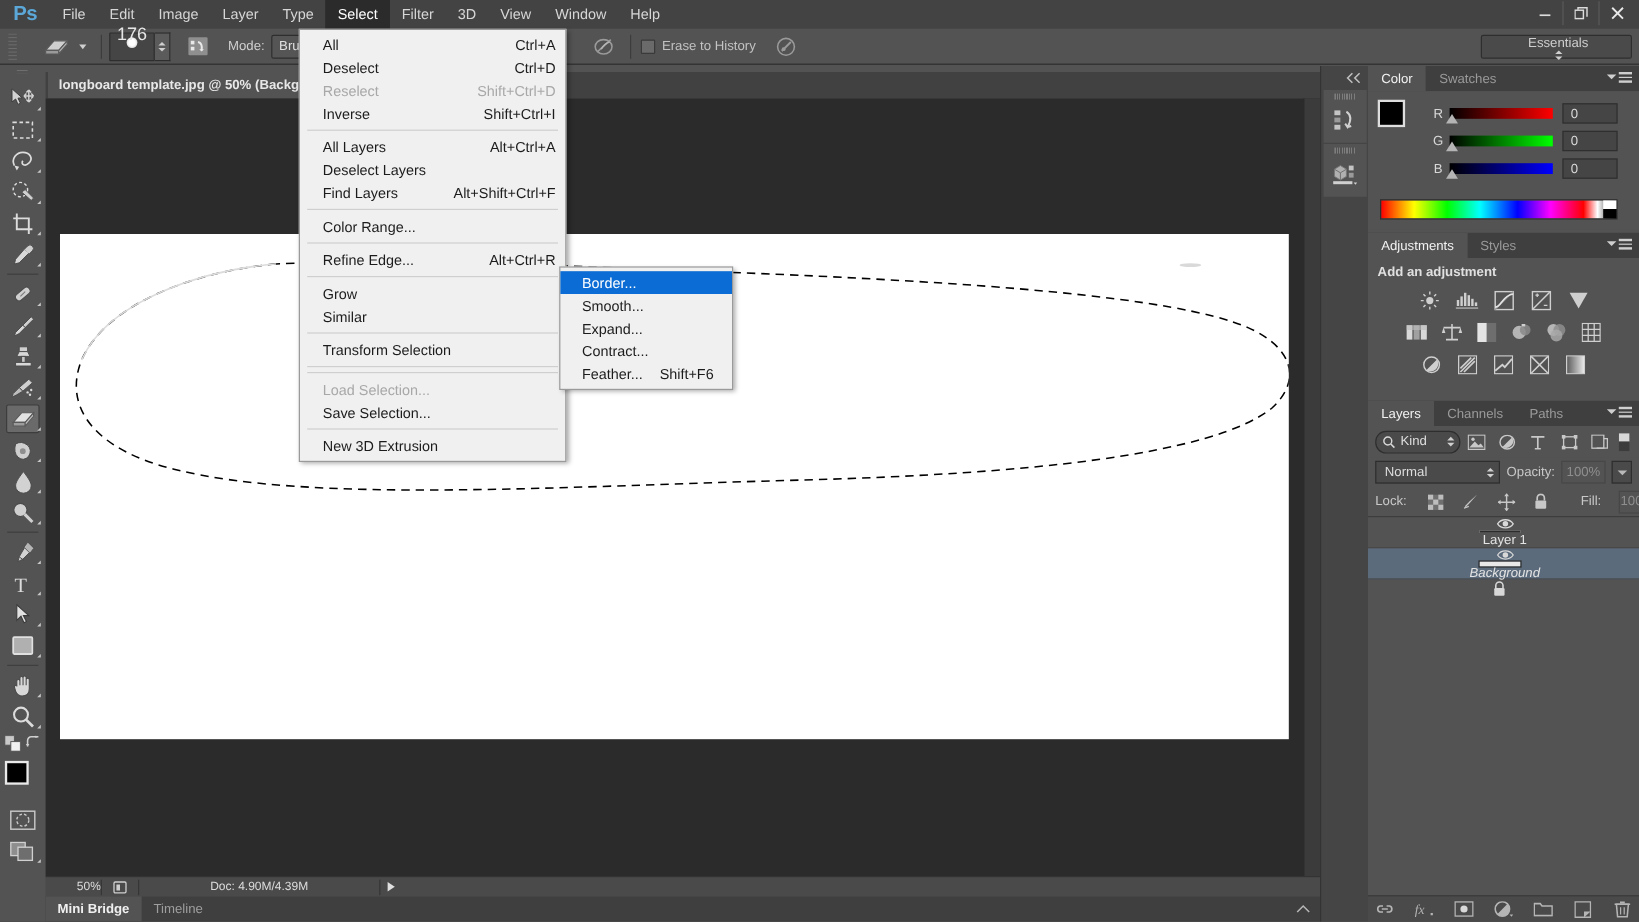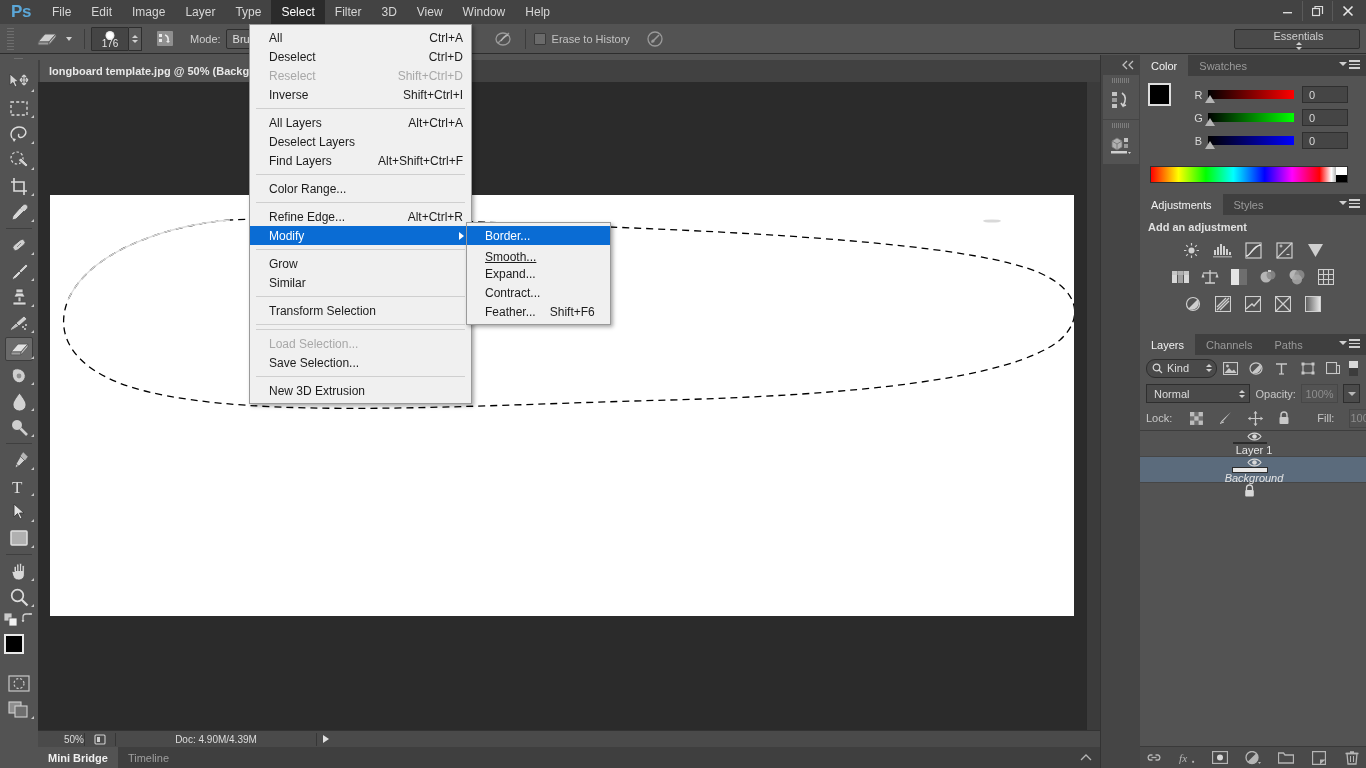--- a/index.html
+++ b/index.html
@@ -68,22 +68,22 @@
   .brush-preview {
     width: 38px; height: 24px; background: #454545; border: 1px solid #2e2e2e;
     position: relative; border-radius: 1px;
   }
   .brush-dot {
     position: absolute; left: 50%; top: 3px; transform: translateX(-50%);
     width: 9px; height: 9px; border-radius: 50%;
     background: radial-gradient(circle, #fff 40%, #bdbdbd 100%);
   }
   .brush-num {
-    position: absolute; bottom: 1px; left: 0; right: 0; text-align: center;
-    font-size: 10px; color: #e6e6e6;
+    position: absolute; bottom: 13px; left: 0; right: 0; text-align: center;
+    font-size: 15px; color: #e6e6e6;
   }
   .spin-box {
     width: 13px; height: 24px; background: #5b5b5b; border: 1px solid #2e2e2e; border-left: none;
     display: flex; flex-direction: column; align-items: center; justify-content: center; gap: 2px;
   }
   .spin-up { width:0;height:0;border-left:3px solid transparent;border-right:3px solid transparent;border-bottom:3.5px solid #d0d0d0;}
   .spin-dn { width:0;height:0;border-left:3px solid transparent;border-right:3px solid transparent;border-top:3.5px solid #d0d0d0;}
   .dropdown {
     height: 20px; background: #555; border: 1px solid #2e2e2e; border-radius: 2px;
     display: flex; align-items: center; padding: 0 4px 0 6px; gap: 8px;
@@ -1144,24 +1144,20 @@
       </div>
       <div style="height: 1px; background: rgb(207, 207, 207); margin: 4px 6px;"></div>
       <div style="display: flex; align-items: center; height: 19px; padding: 0px 8px 0px 19px; position: relative; font-size: 12px; color: rgb(28, 28, 28);">
         <span style="flex: 1 1 0%;">Color Range...</span>
       </div>
       <div style="height: 1px; background: rgb(207, 207, 207); margin: 4px 6px;"></div>
       <div style="display: flex; align-items: center; height: 19px; padding: 0px 8px 0px 19px; position: relative; font-size: 12px; color: rgb(28, 28, 28);">
         <span style="flex: 1 1 0%;">Refine Edge...</span>
         <span style="margin-left: 18px; color: rgb(28, 28, 28);">Alt+Ctrl+R</span>
       </div>
-      <div style="display: flex; align-items: center; height: 19px; padding: 0px 8px 0px 19px; position: relative; font-size: 12px; color: rgb(255, 255, 255); background: rgb(10, 108, 212);">
-        <span style="flex: 1 1 0%;">Modify</span>
-        <span style="position: absolute; right: 7px; width: 0px; height: 0px; border-top: 4px solid transparent; border-bottom: 4px solid transparent; border-left: 5px solid rgb(255, 255, 255);"></span>
-      </div>
       <div style="height: 1px; background: rgb(207, 207, 207); margin: 4px 6px;"></div>
       <div style="display: flex; align-items: center; height: 19px; padding: 0px 8px 0px 19px; position: relative; font-size: 12px; color: rgb(28, 28, 28);">
         <span style="flex: 1 1 0%;">Grow</span>
       </div>
       <div style="display: flex; align-items: center; height: 19px; padding: 0px 8px 0px 19px; position: relative; font-size: 12px; color: rgb(28, 28, 28);">
         <span style="flex: 1 1 0%;">Similar</span>
       </div>
       <div style="height: 1px; background: rgb(207, 207, 207); margin: 4px 6px;"></div>
       <div style="display: flex; align-items: center; height: 19px; padding: 0px 8px 0px 19px; position: relative; font-size: 12px; color: rgb(28, 28, 28);">
         <span style="flex: 1 1 0%;">Transform Selection</span>
@@ -1177,21 +1173,21 @@
       <div style="height: 1px; background: rgb(207, 207, 207); margin: 4px 6px;"></div>
       <div style="display: flex; align-items: center; height: 19px; padding: 0px 8px 0px 19px; position: relative; font-size: 12px; color: rgb(28, 28, 28);">
         <span style="flex: 1 1 0%;">New 3D Extrusion</span>
       </div>
     </div>
 
   <div id="modify-submenu" style="position:absolute;left:466px;top:222px;width:145px;background:#f0f0f0;border:1px solid #9a9a9a;box-shadow:2px 2px 4px rgba(0,0,0,0.35);padding:3px 0;z-index:60;">
   <div style="display: flex; align-items: center; height: 19px; padding: 0px 8px 0px 18px; font-size: 12px; color: rgb(255, 255, 255); background: rgb(10, 108, 212);">
         <span>Border...</span>
       </div>
-      <div style="display: flex; align-items: flex-end; height: 19px; padding: 0px 16px 0px 18px; font-size: 12px; color: rgb(28, 28, 28); text-decoration: underline;">
+      <div style="display: flex; align-items: center; height: 19px; padding: 0px 16px 0px 18px; font-size: 12px; color: rgb(28, 28, 28);">
         <span>Smooth...</span>
       </div>
       <div style="display: flex; align-items: center; height: 19px; padding: 0px 8px 0px 18px; font-size: 12px; color: rgb(28, 28, 28);">
         <span>Expand...</span>
       </div>
       <div style="display: flex; align-items: center; height: 19px; padding: 0px 8px 0px 18px; font-size: 12px; color: rgb(28, 28, 28);">
         <span>Contract...</span>
       </div>
       <div style="display: flex; align-items: center; height: 19px; padding: 0px 8px 0px 18px; font-size: 12px; color: rgb(28, 28, 28);">
         <span>Feather...</span>

